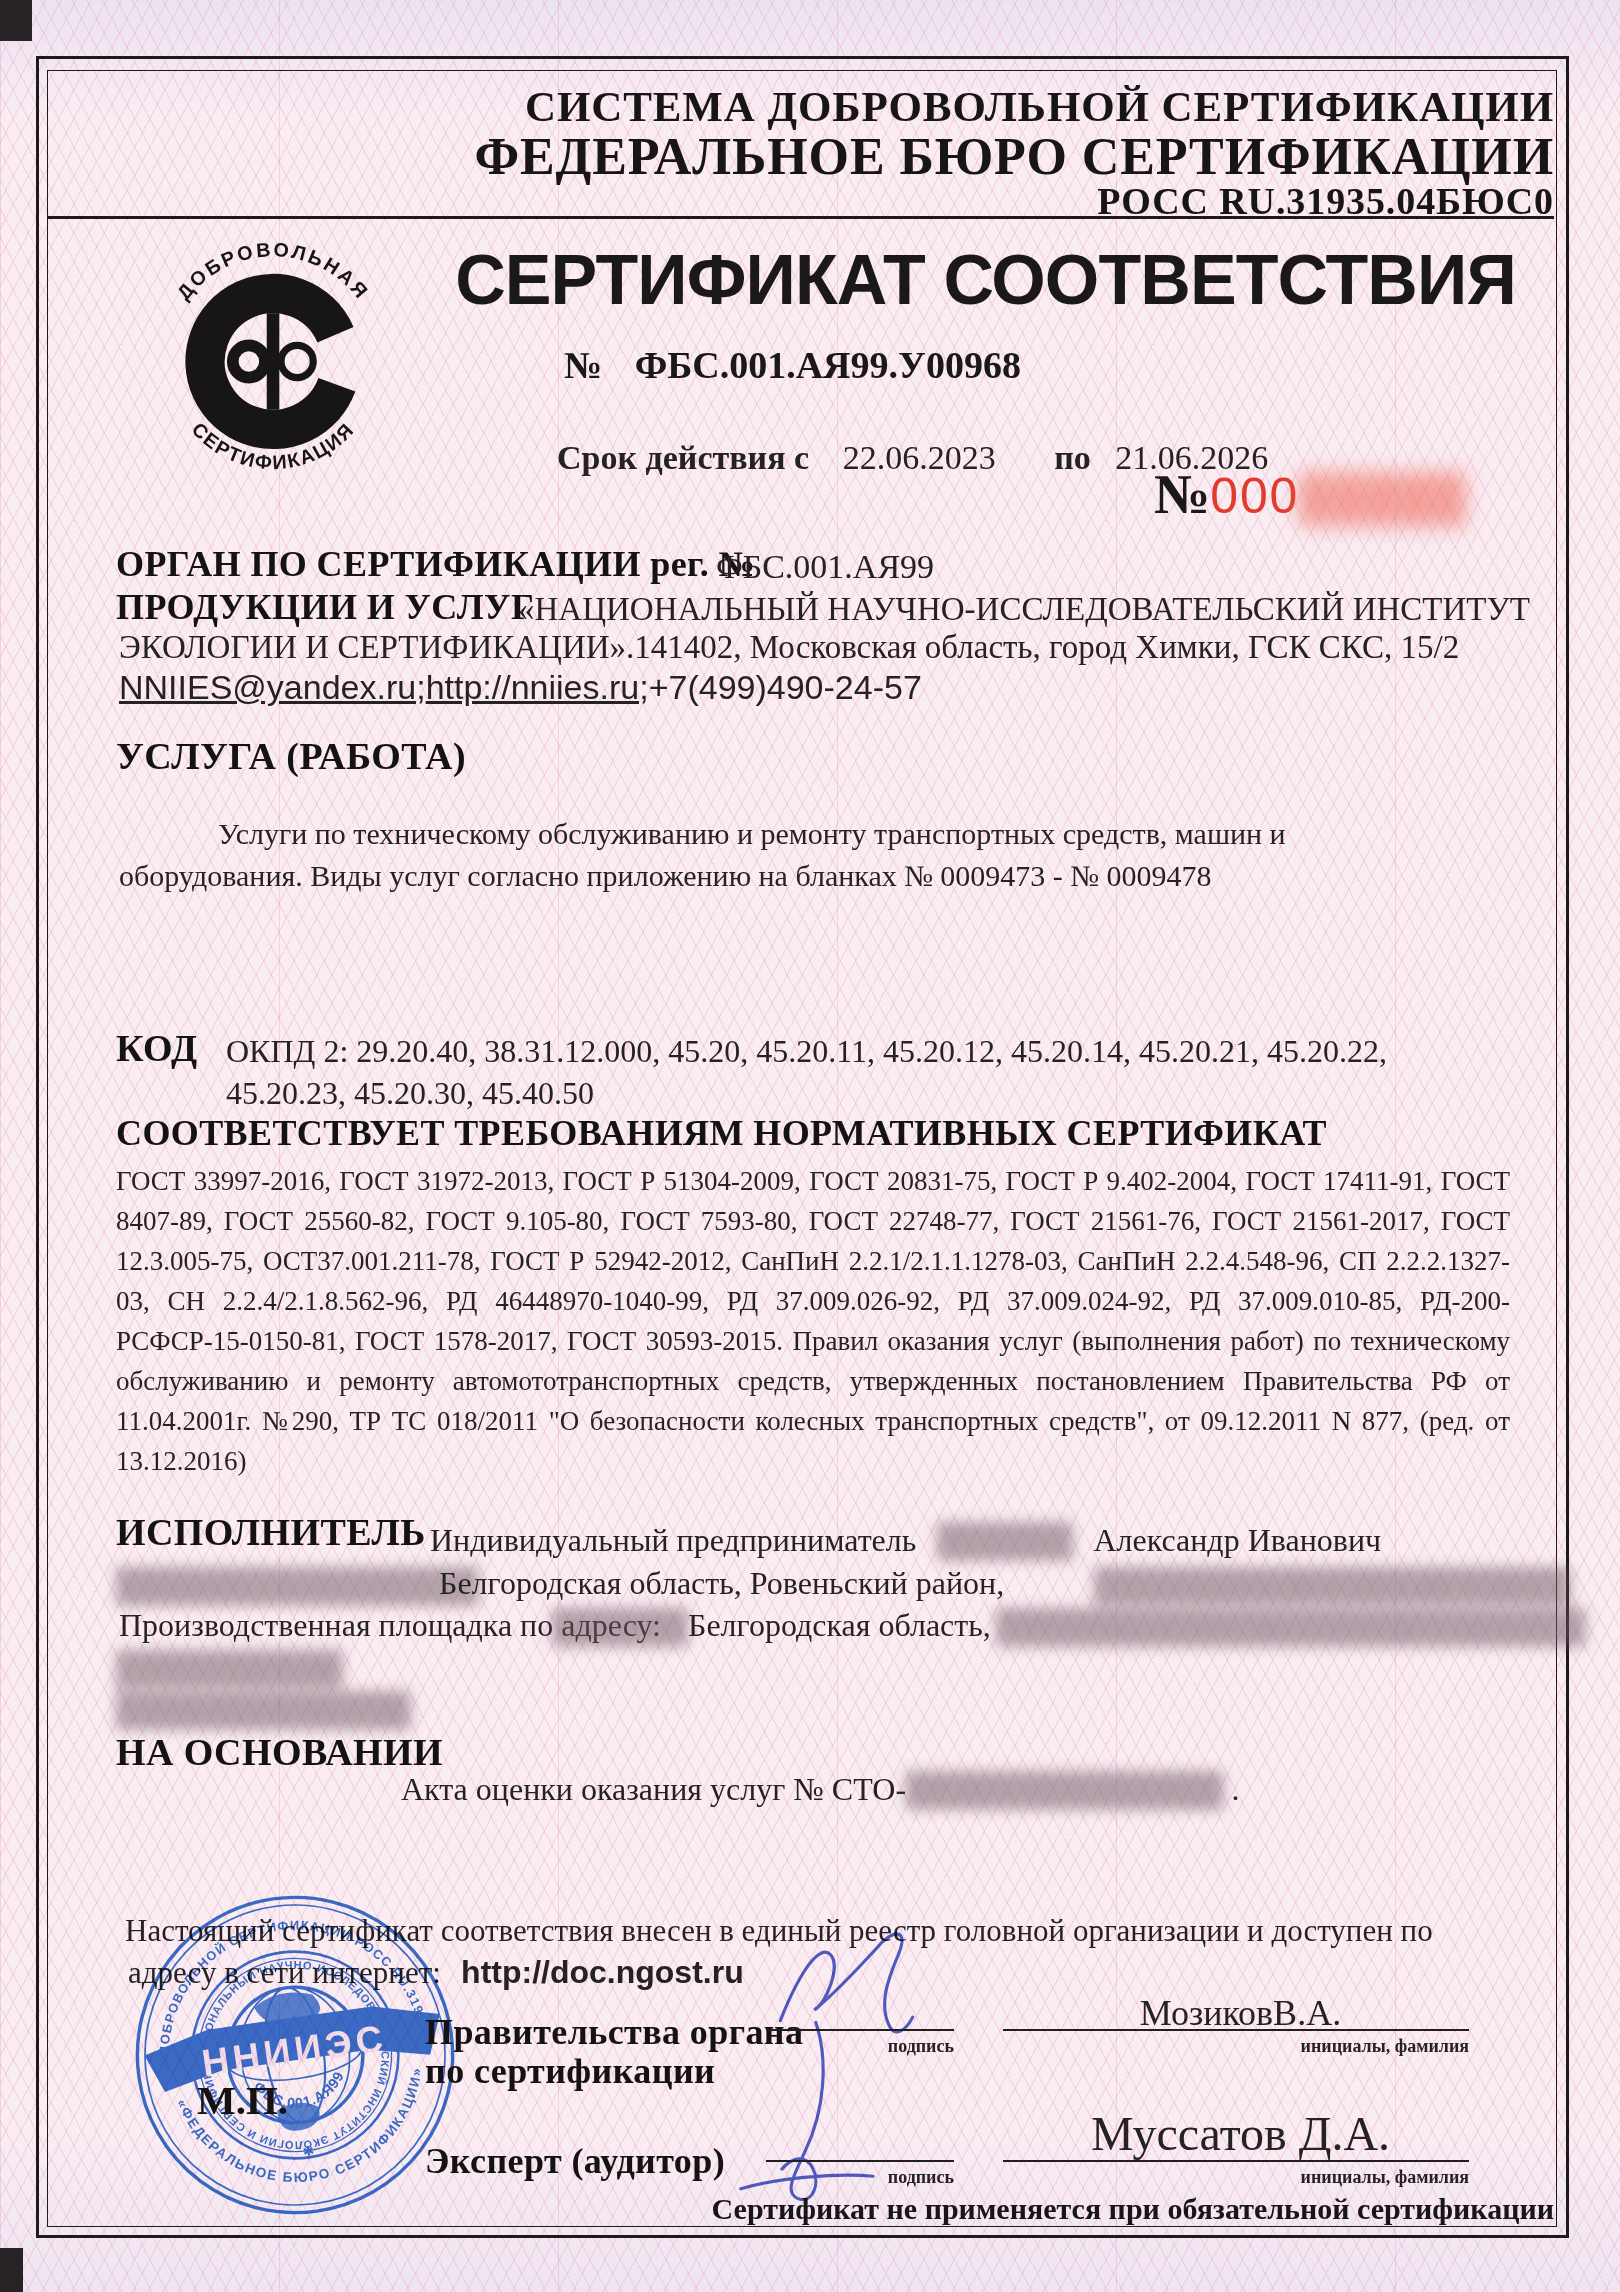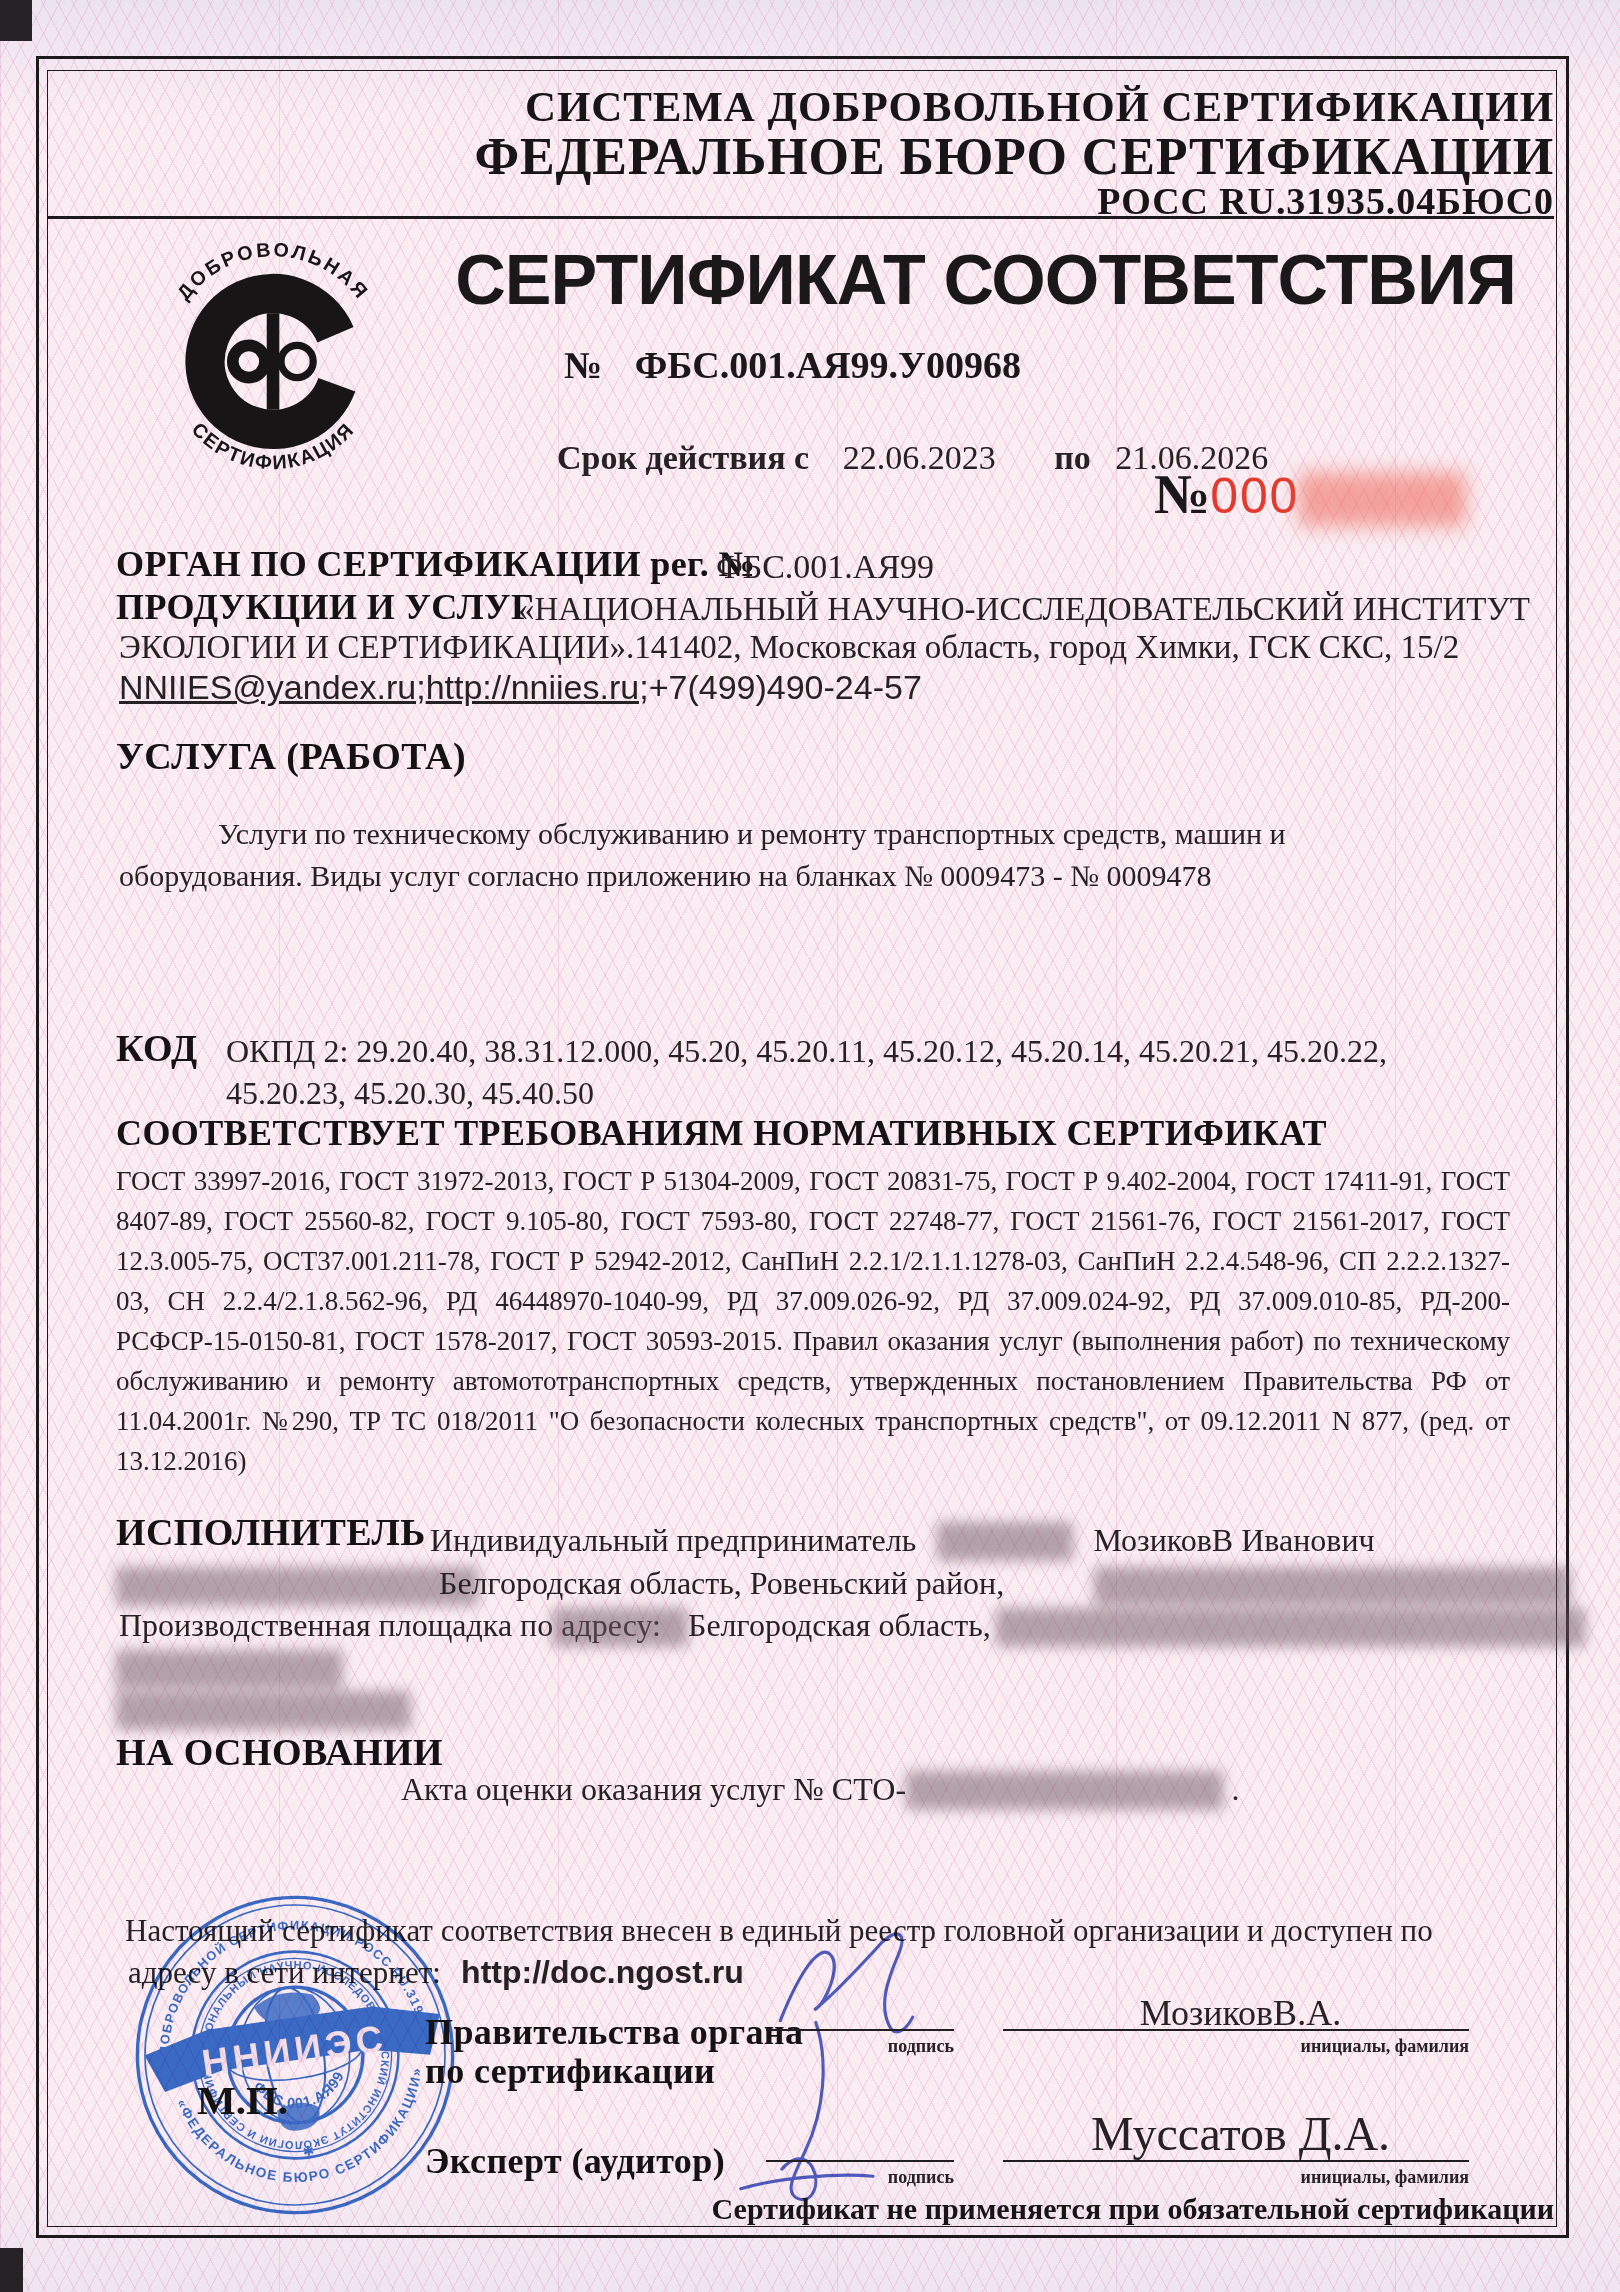--- a/index.html
+++ b/index.html
@@ -109,21 +109,21 @@
   <div class="abs sec-h" style="left:116px;top:1026px;">КОД</div>
   <div class="abs" style="left:226px;top:1030px;width:1200px;font-size:32px;line-height:42px;">ОКПД 2: 29.20.40, 38.31.12.000, 45.20, 45.20.11, 45.20.12, 45.20.14, 45.20.21, 45.20.22, 45.20.23, 45.20.30, 45.40.50</div>
 
   <div class="abs sec-h" style="left:116px;top:1112px;font-size:36px;">СООТВЕТСТВУЕТ ТРЕБОВАНИЯМ НОРМАТИВНЫХ СЕРТИФИКАТ</div>
   <div class="abs" style="left:116px;top:1161px;width:1394px;font-size:27px;line-height:40px;text-align:justify;">ГОСТ 33997-2016, ГОСТ 31972-2013, ГОСТ Р 51304-2009, ГОСТ 20831-75, ГОСТ Р 9.402-2004, ГОСТ 17411-91, ГОСТ 8407-89, ГОСТ 25560-82, ГОСТ 9.105-80, ГОСТ 7593-80, ГОСТ 22748-77, ГОСТ 21561-76, ГОСТ 21561-2017, ГОСТ 12.3.005-75, ОСТ37.001.211-78, ГОСТ Р 52942-2012, СанПиН 2.2.1/2.1.1.1278-03, СанПиН 2.2.4.548-96, СП 2.2.2.1327-03, СН 2.2.4/2.1.8.562-96, РД 46448970-1040-99, РД 37.009.026-92, РД 37.009.024-92, РД 37.009.010-85, РД-200-РСФСР-15-0150-81, ГОСТ 1578-2017, ГОСТ 30593-2015. Правил оказания услуг (выполнения работ) по техническому обслуживанию и ремонту автомототранспортных средств, утвержденных постановлением  Правительства РФ от 11.04.2001г. №290, ТР ТС 018/2011 "О безопасности колесных транспортных средств", от 09.12.2011 N 877, (ред. от 13.12.2016)</div>
 
   <div class="abs sec-h" style="left:116px;top:1510px;">ИСПОЛНИТЕЛЬ</div>
   <div class="abs body36" style="left:430px;top:1522px;">
     <span>Индивидуальный предприниматель</span>
     <span class="blurtext" style="margin:0 12.5px;">██████</span>
-    <span>МозиковВ Иванович</span>
+    <span>Александр Иванович</span>
   </div>
   <span class="abs body36 blurtext" style="left:116px;top:1567px;">████████████████</span>
   <span class="abs body36" style="left:439px;top:1565px;">Белгородская область, Ровеньский район,</span>
   <span class="abs body36 blurtext" style="left:1094px;top:1567px;">█████████████████████</span>
   <span class="abs body36" style="left:119px;top:1607px;">Производственная площадка по адресу:</span>
   <span class="abs body36 blurtext" style="left:552px;top:1608px;">██████</span>
   <span class="abs body36" style="left:688px;top:1607px;">Белгородская область,</span>
   <span class="abs body36 blurtext" style="left:996px;top:1608px;">██████████████████████████</span>
   <span class="abs body36 blurtext" style="left:116px;top:1650px;">██████████</span>
   <span class="abs body36 blurtext" style="left:116px;top:1691px;">█████████████</span>

